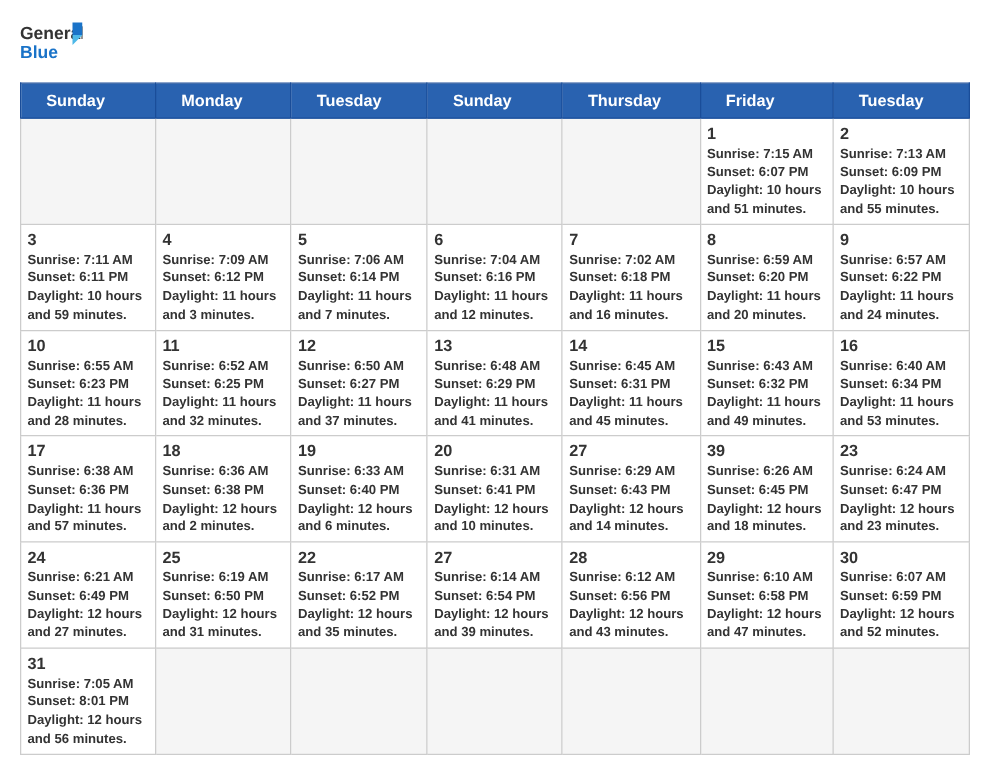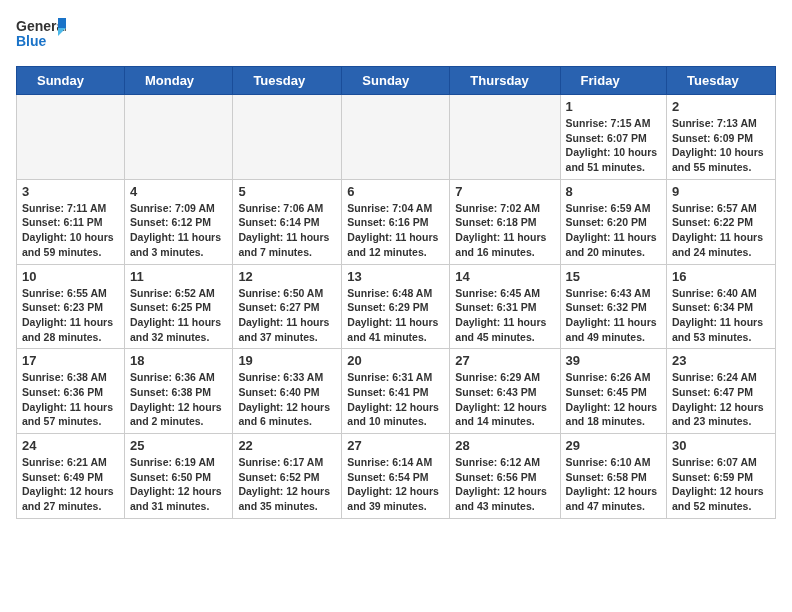--- a/index.html
+++ b/index.html
@@ -238,14 +238,26 @@
         </td>
         <td>
           <span class="day-number">29</span>
           <div class="day-info">Sunrise: 6:10 AM<br>Sunset: 6:58 PM<br>Daylight: 12 hours and 47 minutes.</div>
         </td>
         <td>
           <span class="day-number">30</span>
           <div class="day-info">Sunrise: 6:07 AM<br>Sunset: 6:59 PM<br>Daylight: 12 hours and 52 minutes.</div>
         </td>
       </tr>
+      <tr class="last-row">
+        <td>
+          <span class="day-number">31</span>
+          <div class="day-info">Sunrise: 7:05 AM<br>Sunset: 8:01 PM<br>Daylight: 12 hours and 56 minutes.</div>
+        </td>
+        <td class="empty" style="background: rgb(245, 245, 245);"></td>
+        <td class="empty" style="background: rgb(245, 245, 245);"></td>
+        <td class="empty" style="background: rgb(245, 245, 245);"></td>
+        <td class="empty" style="background: rgb(245, 245, 245);"></td>
+        <td class="empty" style="background: rgb(245, 245, 245);"></td>
+        <td class="empty" style="background: rgb(245, 245, 245);"></td>
+      </tr>
     </tbody>
 </table>
 
 </body></html>

